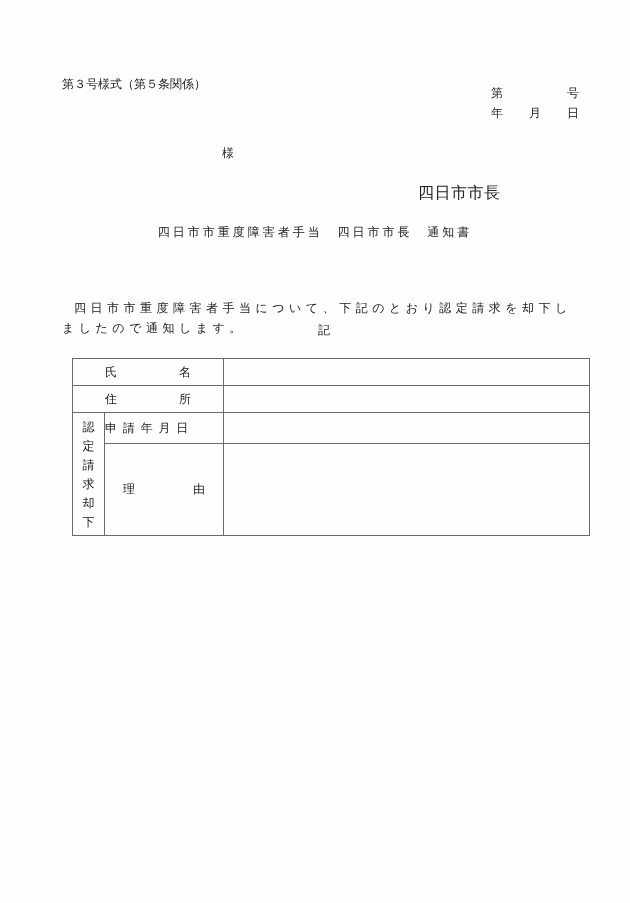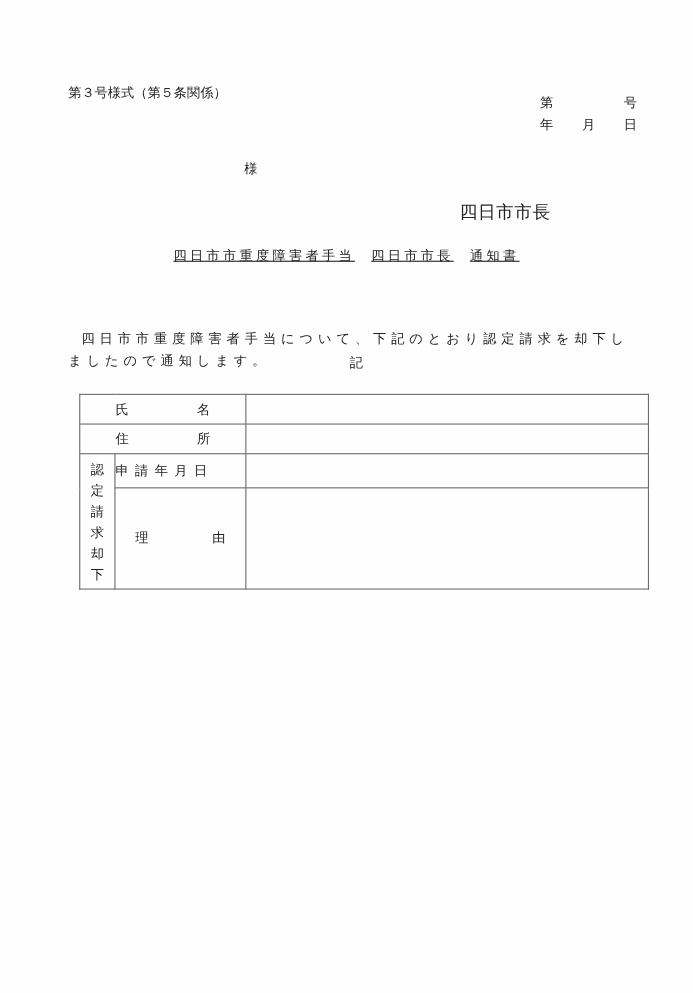--- a/index.html
+++ b/index.html
@@ -20,21 +20,21 @@
 
   .form-no { left: 62px; top: 76px; font-size: 12px; text-align: center; }
 
   .doc-no-line1 { left: 491px; top: 85px; width: 88px; display: flex; justify-content: space-between; }
   .doc-no-line2 { left: 491px; top: 105px; width: 88px; display: flex; justify-content: space-between; }
 
   .recipient { left: 222px; top: 145px; font-size: 12px; }
   .sender { left: 418px; top: 183px; font-size: 16px; letter-spacing: 0.5px; }
 
   .title { left: 0; width: 630px; top: 224px; text-align: center; font-size: 12px; letter-spacing: 3px; }
-  .title span { margin: 0 4px; text-decoration: underline; }
+  .title span { margin: 0 4px; }
 
   .body-text {
     left: 62px; top: 262px; width: 524px;
     white-space: normal;
     font-size: 12px;
     line-height: 20px;
     letter-spacing: 4.5px;
     text-indent: 12px;
     margin-top: 36px;
   }

